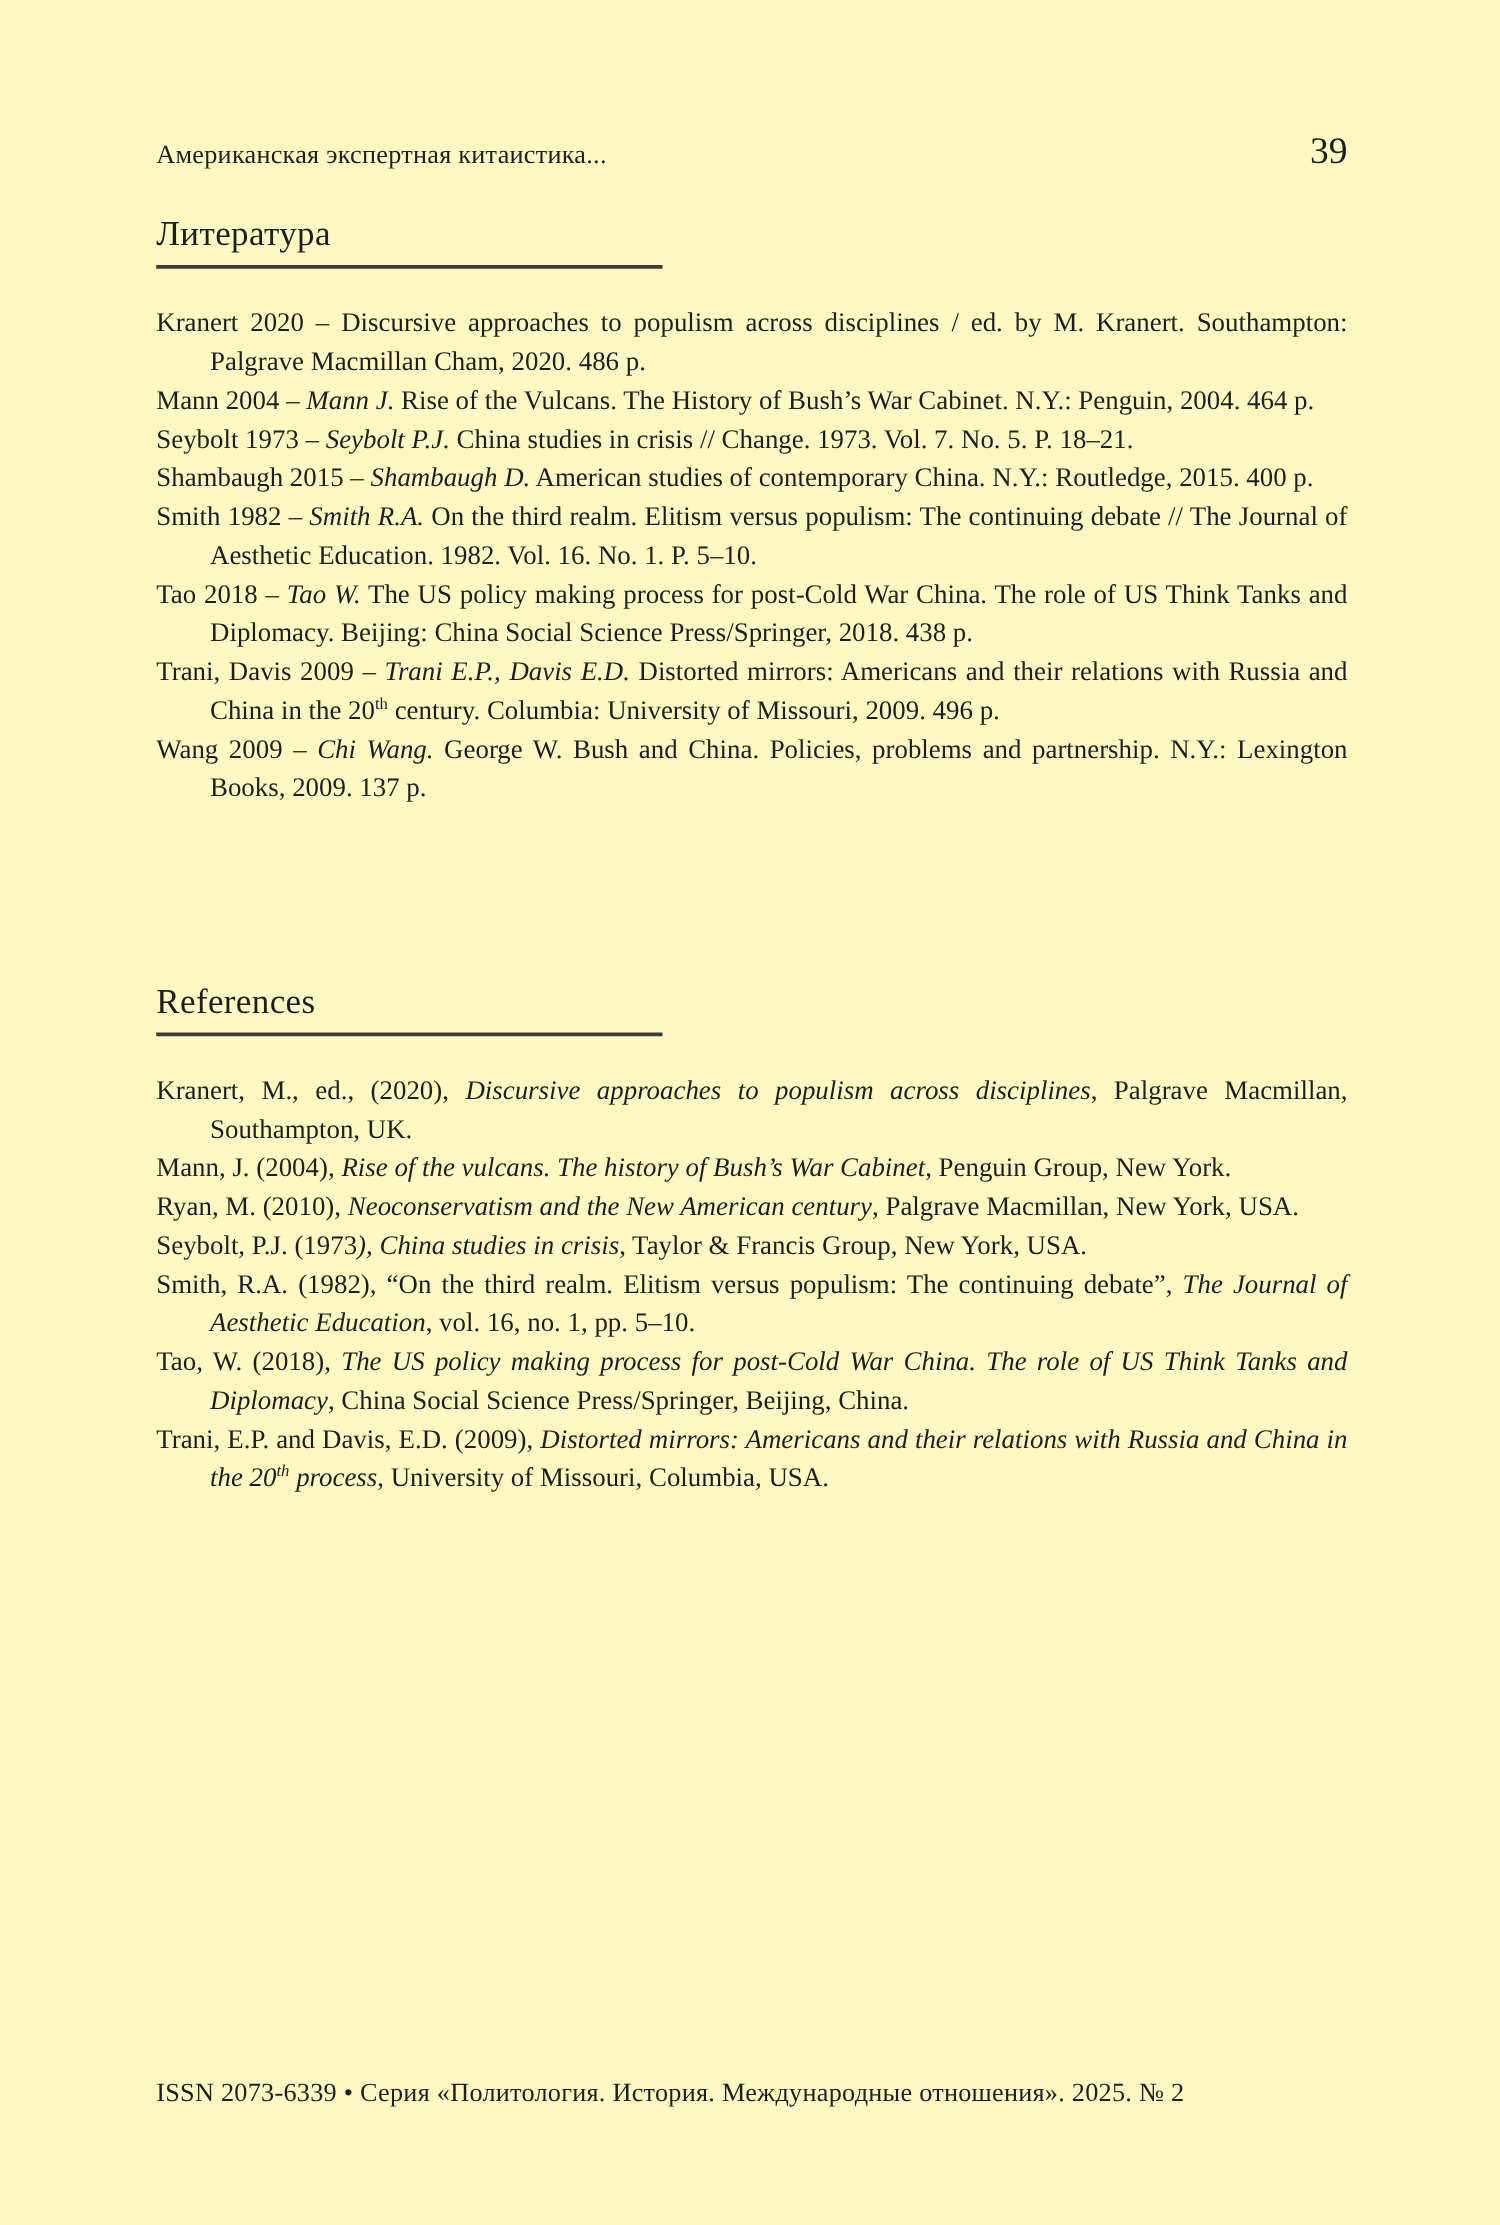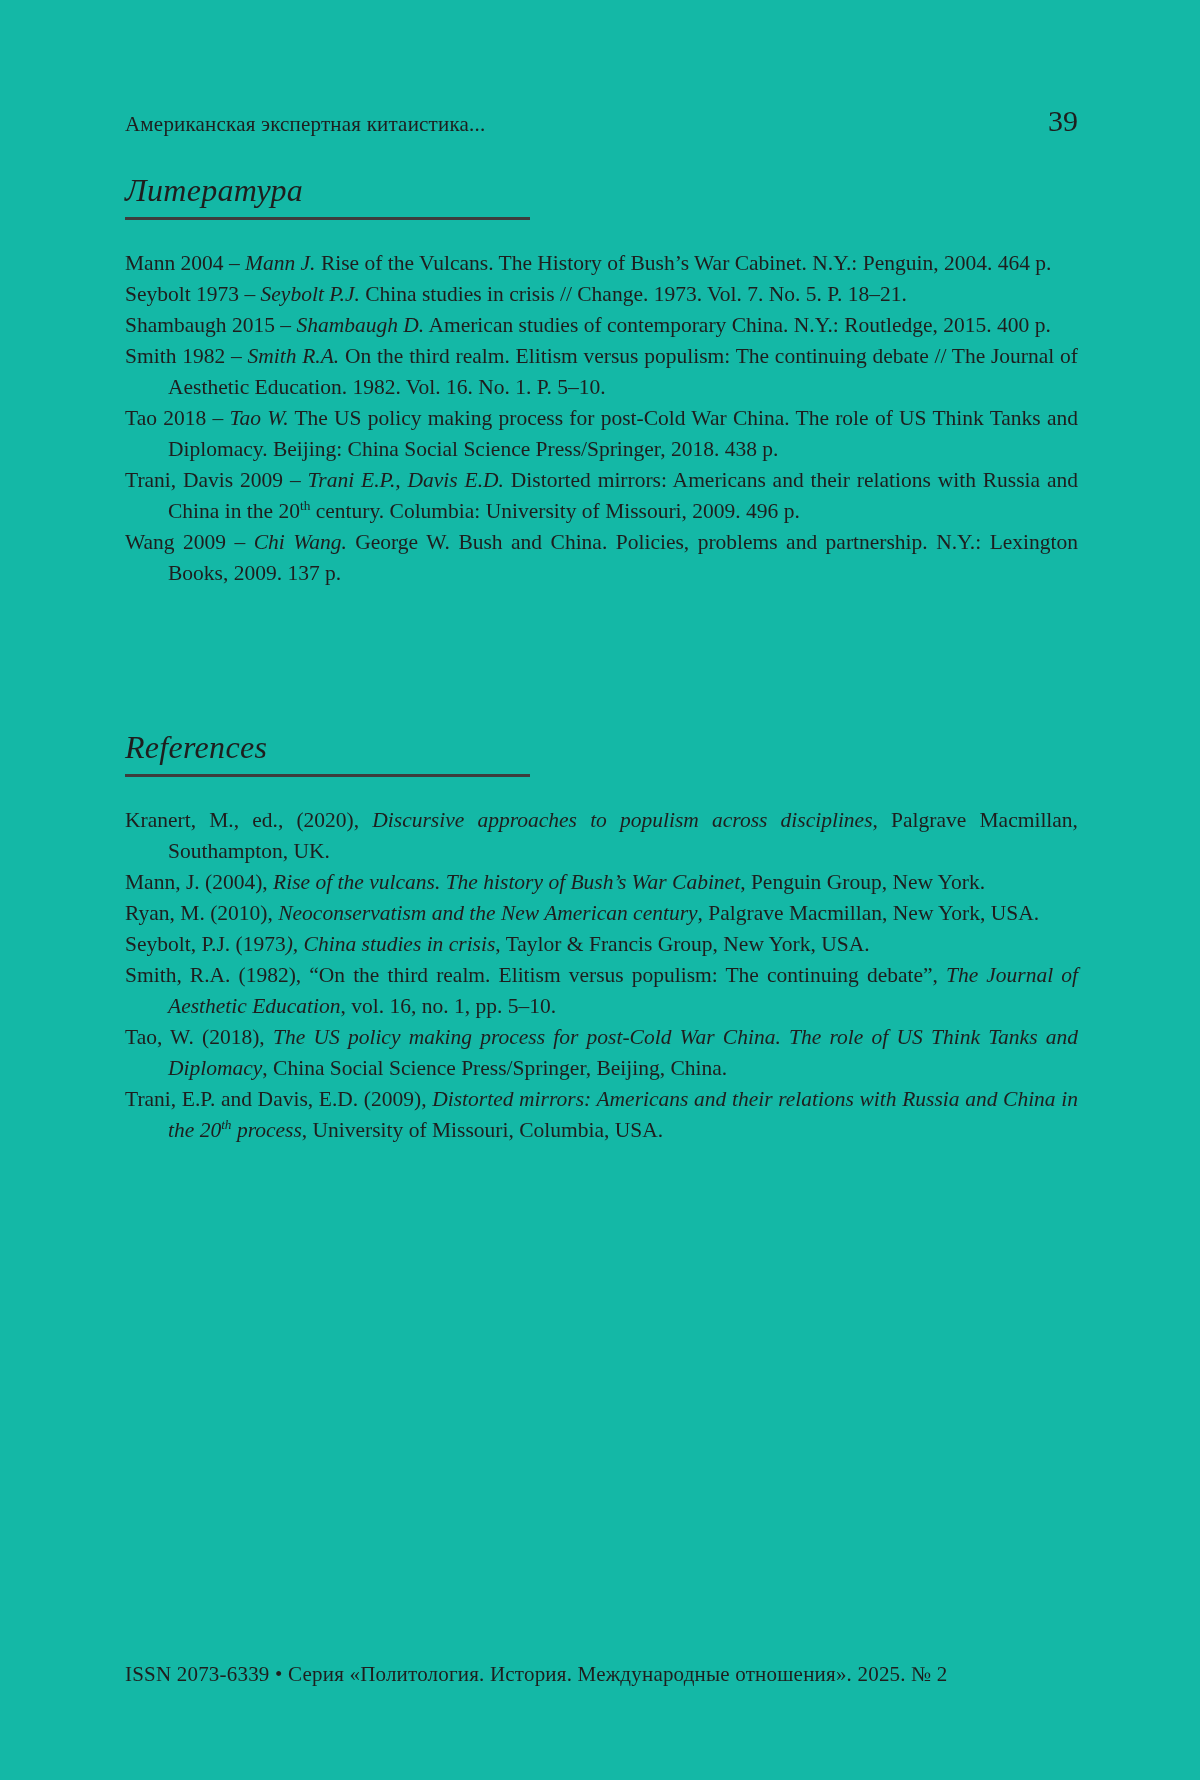--- a/index.html
+++ b/index.html
@@ -1,37 +1,36 @@
 <!DOCTYPE html>
 <html><head>
 <meta charset="utf-8">
 <style>
   * { box-sizing: border-box; }
   html, body { margin: 0; padding: 0; background: #ffffff; }
   .page {
     width: 1200px;
     height: 1780px;
-    background: #14b8a6;
+    background: #fef9c3;
     color: #1e1e1e;
     font-family: "Liberation Serif", "DejaVu Serif", serif;
     position: relative;
     padding: 80px 122px 0 125px;
     overflow: hidden;
   }
   .running-header {
     display: flex;
     justify-content: space-between;
     align-items: baseline;
   }
   .running-head { font-size: 21px; letter-spacing: 0.2px; }
   .page-number { font-size: 30px; margin-top: 24px; }
   .section-heading {
-    font-style: italic;
     font-weight: normal;
-    font-size: 32px;
+    font-size: 28px;
     margin: 34px 0 0 0;
     letter-spacing: 0.3px;
   }
   .heading-rule {
     width: 405px;
     border: none;
     border-bottom: 3px solid #3d3d3d;
     margin-top: 8px;
   }
   .entries { margin-top: 28px; }
@@ -63,20 +62,21 @@
 
   <header class="running-header">
     <span class="running-head">Американская экспертная китаистика...</span>
     <span class="page-number">39</span>
   </header>
 
   <section class="bib-section">
     <h2 class="section-heading">Литература</h2>
     <div class="heading-rule"></div>
     <div class="entries">
+        <p class="entry"><span class="seg">Kranert 2020 – Discursive approaches to populism across disciplines / ed. by M. Kranert. Southampton: Palgrave Macmillan Cham, 2020. 486 p.</span></p>
         <p class="entry"><span class="seg">Mann 2004 – </span><span class="seg it">Mann J.</span><span class="seg"> Rise of the Vulcans. The History of Bush’s War Cabinet. N.Y.: Penguin, 2004. 464 p.</span></p>
         <p class="entry"><span class="seg">Seybolt 1973 – </span><span class="seg it">Seybolt P.J.</span><span class="seg"> China studies in crisis // Change. 1973. Vol. 7. No. 5. P. 18–21.</span></p>
         <p class="entry"><span class="seg">Shambaugh 2015 – </span><span class="seg it">Shambaugh D.</span><span class="seg"> American studies of contemporary China. N.Y.: Routledge, 2015. 400 p.</span></p>
         <p class="entry"><span class="seg">Smith 1982 – </span><span class="seg it">Smith R.A.</span><span class="seg"> On the third realm. Elitism versus populism: The continuing debate // The Journal of Aesthetic Education. 1982. Vol. 16. No. 1. P. 5–10.</span></p>
         <p class="entry"><span class="seg">Tao 2018 – </span><span class="seg it">Tao W.</span><span class="seg"> The US policy making process for post-Cold War China. The role of US Think Tanks and Diplomacy. Beijing: China Social Science Press/Springer, 2018. 438 p.</span></p>
         <p class="entry"><span class="seg">Trani, Davis 2009 – </span><span class="seg it">Trani E.P., Davis E.D.</span><span class="seg"> Distorted mirrors: Americans and their relations with Russia and China in the 20</span><sup class="seg">th</sup><span class="seg"> century. Columbia: University of Missouri, 2009. 496 p.</span></p>
         <p class="entry"><span class="seg">Wang 2009 – </span><span class="seg it">Chi Wang.</span><span class="seg"> George W. Bush and China. Policies, problems and partnership. N.Y.: Lexington Books, 2009. 137 p.</span></p>
       </div>
   </section>
 

